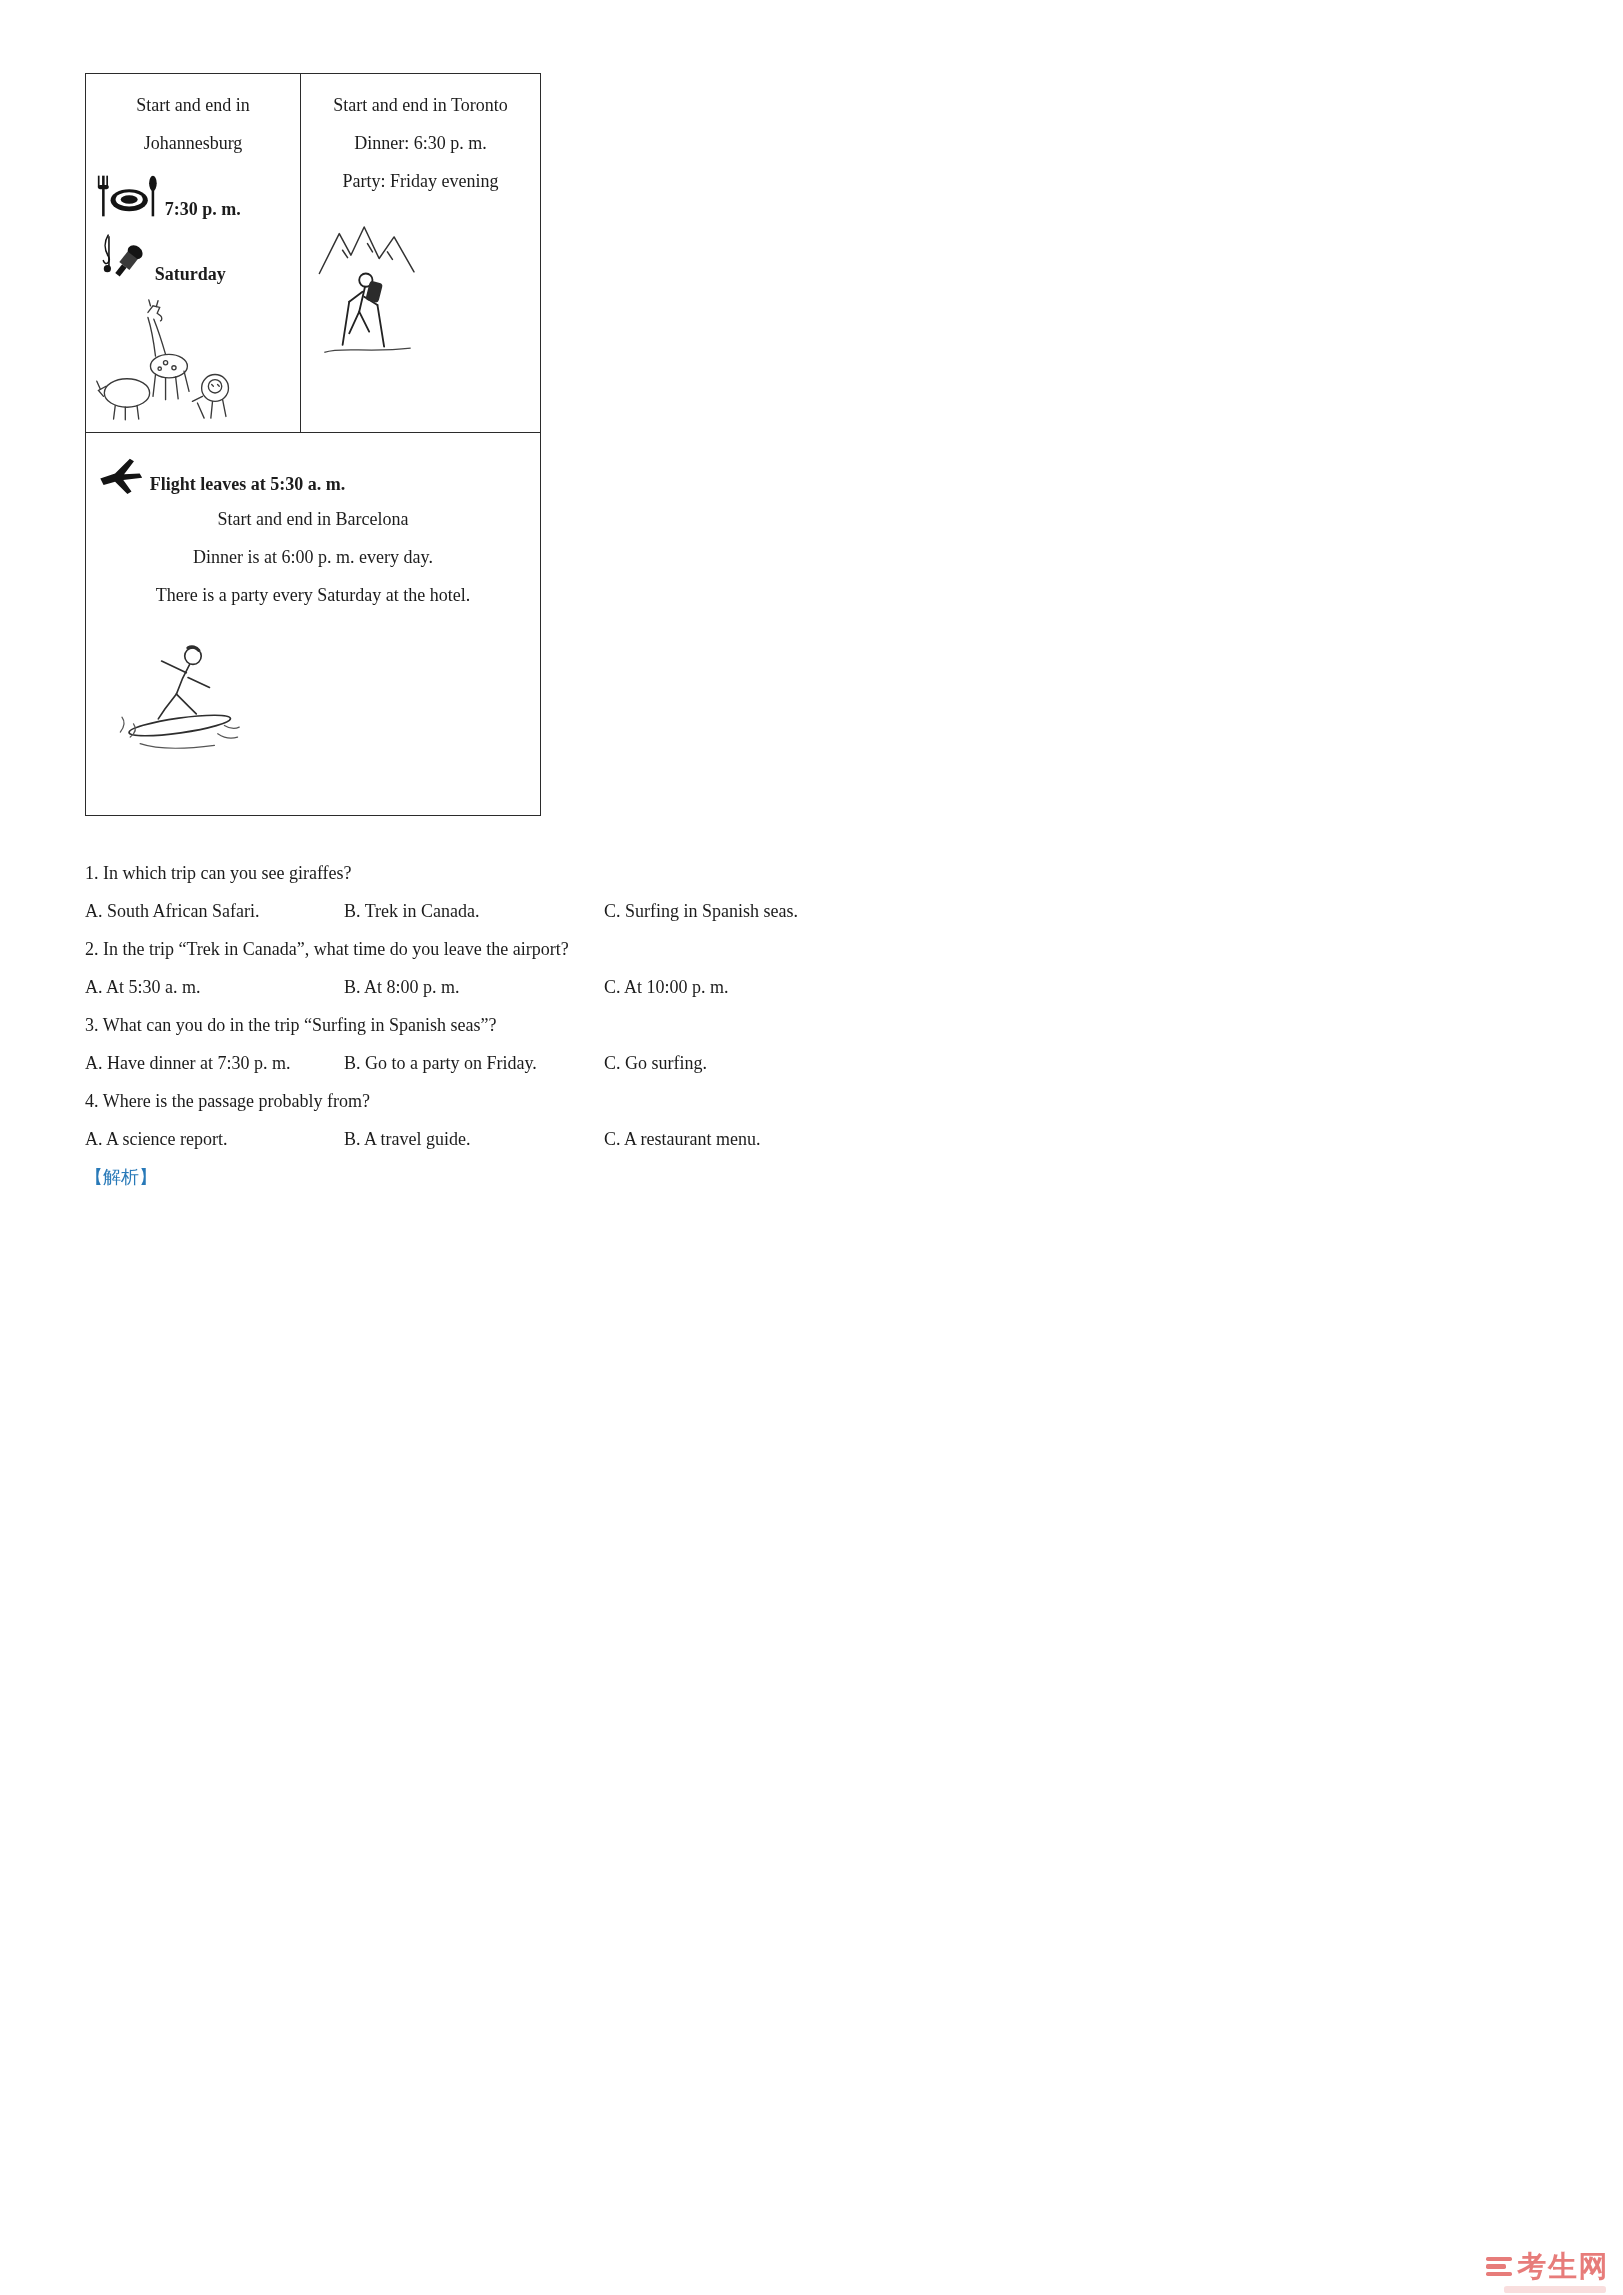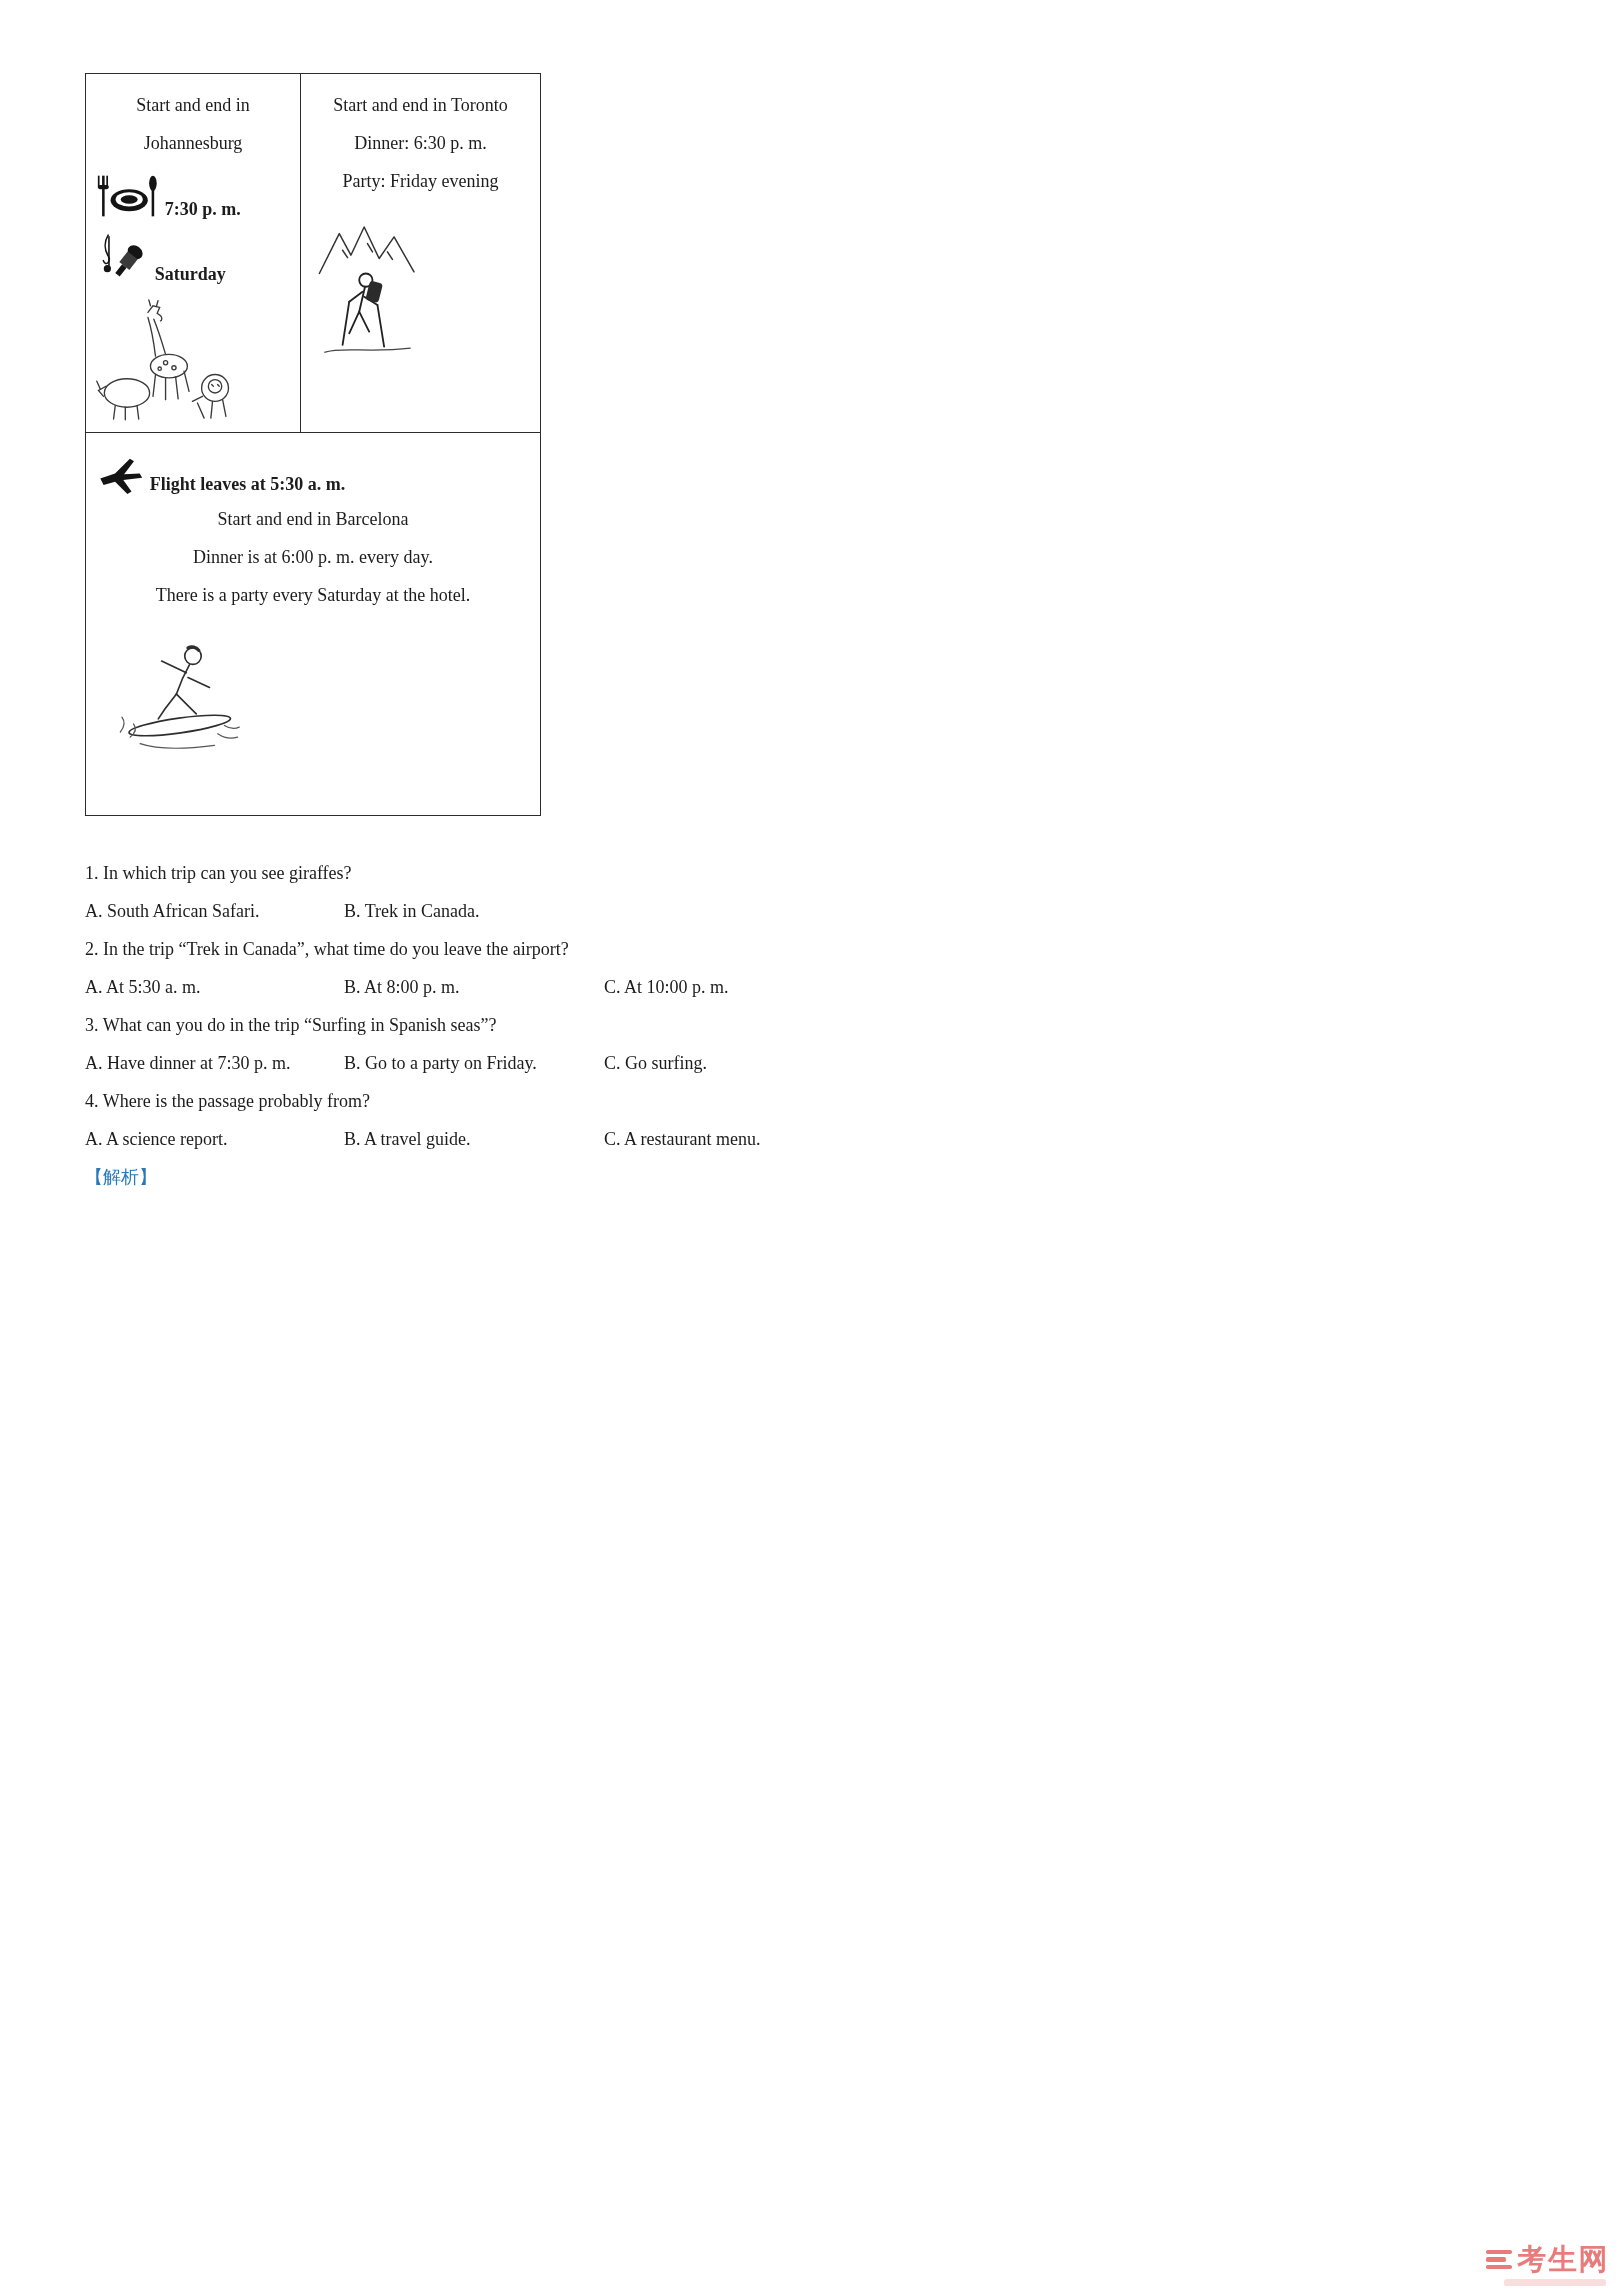--- a/index.html
+++ b/index.html
@@ -38,21 +38,21 @@
   .qline { line-height:38px; }
   .opt-row { display:grid; grid-template-columns:259px 260px auto; line-height:38px; }
 
   .answer-line { line-height:38px; }
   .blue { color:#2879b8; }
   .answer-line .ans-item { margin-right:26px; }
   .analysis-line { line-height:38px; }
 
   
   .watermark {
-    position:absolute; right:13.7px; bottom:21px;
+    position:absolute; right:13.7px; bottom:14px;
     display:flex; align-items:center;
     opacity:0.82;
     color:#e2605e;
     font-family:"Liberation Sans", sans-serif;
   }
   .wm-icon { width:26px; height:26px; margin-right:5.1px; display:flex; flex-direction:column; justify-content:center; gap:3.4px; }
   .wm-icon i { display:block; height:4.3px; background:#e2605e; border-radius:1.7px; }
   .wm-icon i:nth-child(1){ width:100%; }
   .wm-icon i:nth-child(2){ width:78%; }
   .wm-icon i:nth-child(3){ width:100%; }
@@ -199,20 +199,21 @@
         </div>
       </div>
     </div>
 
     <div class="qa">
 
       <div class="qline">1. In which trip can you see giraffes?</div>
       <div class="opt-row">
         <span>A. South African Safari.</span>
         <span>B. Trek in Canada.</span>
+        <span>C. Surfing in Spanish seas.</span>
       </div>
 
       <div class="qline">2. In the trip “Trek in Canada”, what time do you leave the airport?</div>
       <div class="opt-row">
         <span>A. At 5:30 a. m.</span>
         <span>B. At 8:00 p. m.</span>
         <span>C. At 10:00 p. m.</span>
       </div>
 
       <div class="qline">3. What can you do in the trip “Surfing in Spanish seas”?</div>

